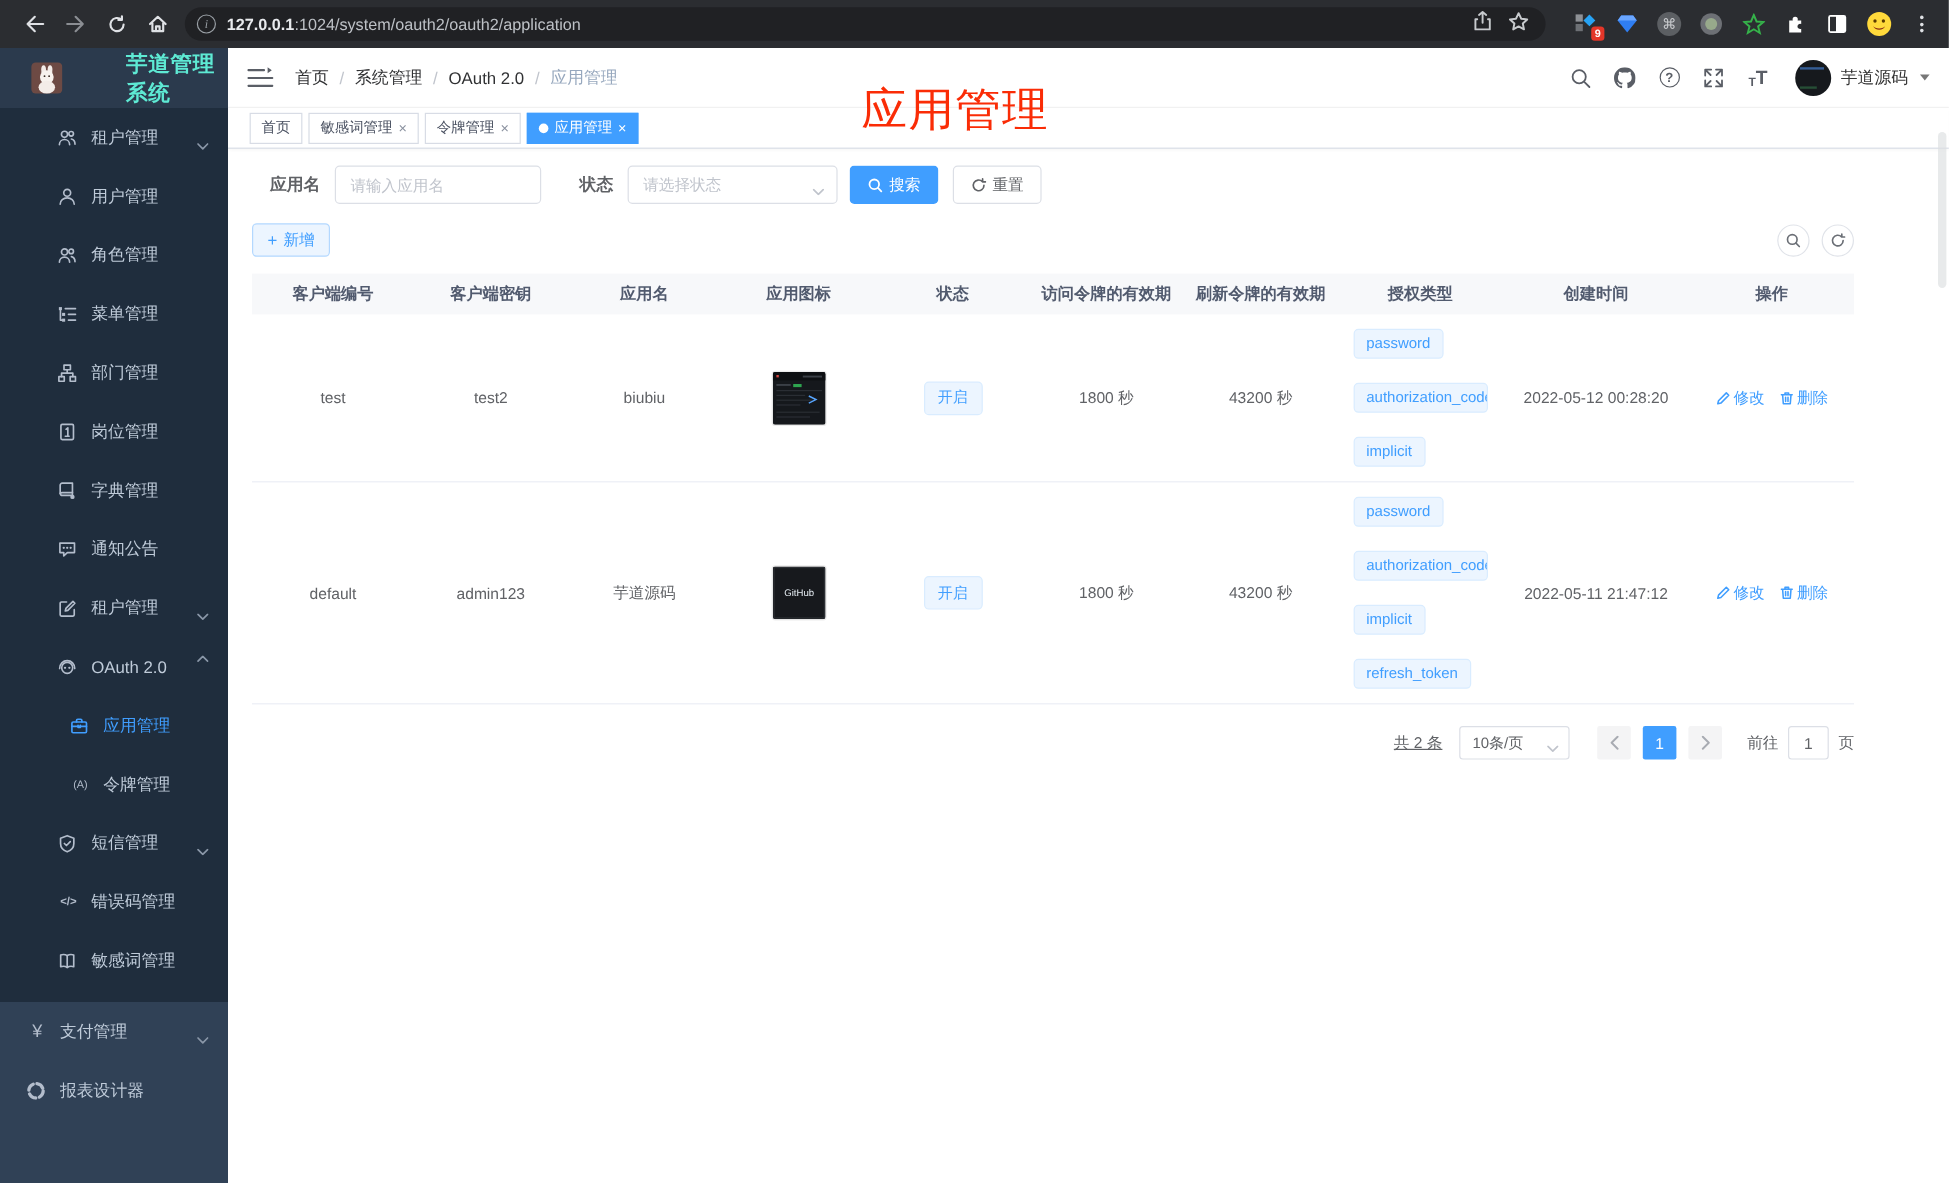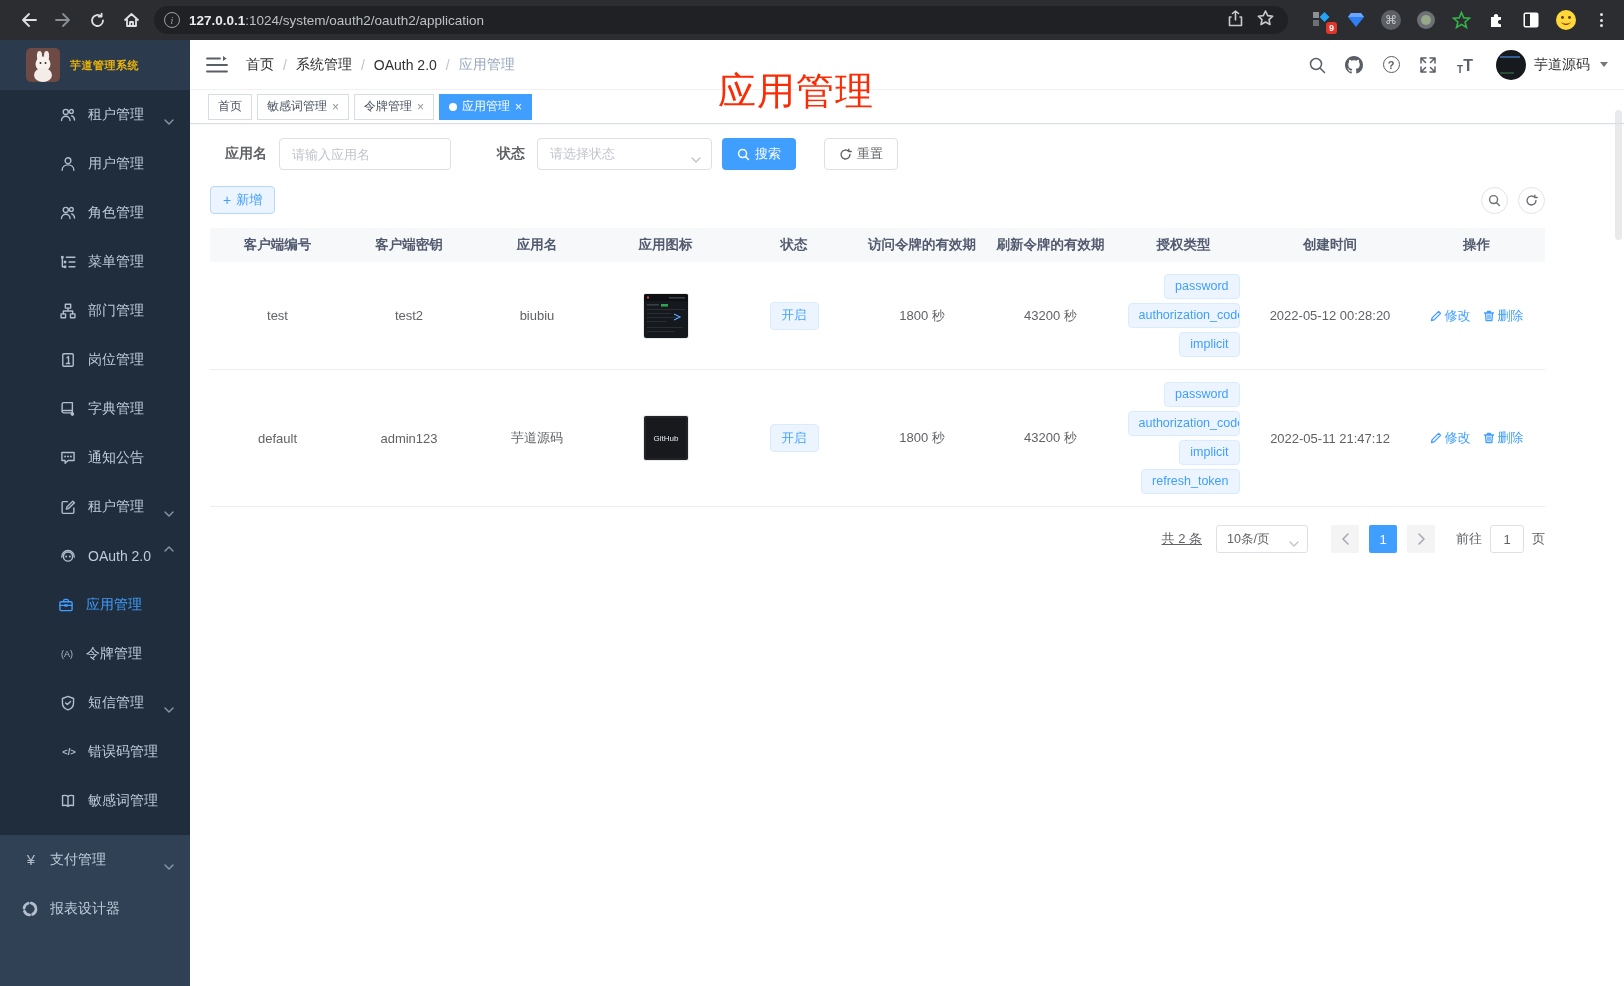--- a/index.html
+++ b/index.html
@@ -29,28 +29,28 @@
     display:flex; align-items:center; justify-content:center; }
   .dot3 { display:flex; flex-direction:column; gap:2.5px; padding:0 4px; }
   .dot3 i { width:3px; height:3px; border-radius:50%; background:#dfe1e5; }
 
   
   .sidebar { position:absolute; top:40px; left:0; bottom:0; width:190px; background:#304156; z-index:10; }
   .main { position:absolute; top:40px; left:190px; right:0; bottom:0; background:#fff; }
 
   
   .logo-row { height:50px; display:flex; align-items:center; padding:0 0 0 26px; gap:10px; background:#2b3a4d; cursor:pointer;}
-  .logo-title { color:#eab308; font-size:11px; font-weight:700; letter-spacing:.5px; }
+  .logo-title { color:#5eead4; font-size:18px; font-weight:700; letter-spacing:.5px;margin-left:43px; }
   .submenu-block { background:#1f2d3d; padding-bottom:10px; }
   .m-item { height:49px; display:flex; align-items:center; position:relative; cursor:pointer; color:#bfcbd9; font-size:14px; }
   .m-item .mi { width:16px; height:16px; margin-right:12px; flex:0 0 auto; }
   .m-item .mi svg { width:16px; height:16px; stroke:#b3bdcc; fill:none; stroke-width:1.3; stroke-linecap:round; stroke-linejoin:round; }
   .m-item .mi .fillme { fill:#b3bdcc; stroke:none; }
   .m-item .glyph { width:18px; margin-right:10px; text-align:center; color:#b3bdcc; flex:0 0 auto; }
-  .m-item.lv1 { padding-left:60px; }
+  .m-item.lv1 { padding-left:48px; }
   .m-item.lv2 { padding-left:58px; }
   .m-item.top { padding-left:22px; }
   .m-item.active { color:#409eff; }
   .m-item.active .mi svg { stroke:#409eff; }
   .chev { position:absolute; right:16px; width:10px; height:6px; }
   .chev svg { width:10px; height:6px; stroke:#8a97a8; fill:none; stroke-width:1.4; stroke-linecap:round; stroke-linejoin:round;}
   .chev.up { transform:rotate(180deg); }
 
   
   .navbar { height:50px; display:flex; align-items:center; padding:0 16px; border-bottom:1px solid #f1f1f1; position:relative; background:#fff;}
@@ -87,53 +87,53 @@
   
   .annotation { position:absolute; left:528px; top:26px; font-size:38px; color:#fa2c06; font-weight:500;
     z-index:40; letter-spacing:1px; pointer-events:none; }
 
   
   .content { padding:14px 0 0 20px; width:1355px; }
   .filter-row { display:flex; align-items:center; padding-left:15px; margin-bottom:16px; }
   .f-label { font-size:14px; font-weight:700; color:#606266; margin-right:12px; }
   .el-input { height:32px; border:1px solid #dcdfe6; border-radius:4px; font-size:13px; color:#606266; padding:0 12px;
     outline:none; background:#fff; }
-  .name-input { width:172px; margin-right:46px; }
+  .name-input { width:172px; margin-right:32px; }
   .el-input::placeholder { color:#c0c4cc; }
   .el-select { width:175px; height:32px; border:1px solid #dcdfe6; border-radius:4px; display:flex; align-items:center;
     padding:0 10px 0 12px; color:#c0c4cc; font-size:13px; cursor:pointer; background:#fff; }
   .el-select .sel-chev { margin-left:auto; }
   .sel-chev { width:10px; height:6px; display:inline-block; }
   .sel-chev svg { width:10px; height:6px; stroke:#c0c4cc; fill:none; stroke-width:1.4; stroke-linecap:round; stroke-linejoin:round; }
   .btn { height:32px; border-radius:4px; font-size:13px; display:inline-flex; align-items:center; justify-content:center;
     gap:5px; cursor:pointer; border:1px solid transparent; padding:0 14px; }
   .btn-primary { background:#409eff; color:#fff; margin-left:10px; }
   .btn-primary svg { width:13px; height:13px; stroke:#fff; fill:none; stroke-width:1.6; stroke-linecap:round; }
-  .btn-default { background:#fff; border-color:#dcdfe6; color:#606266; margin-left:28px; }
+  .btn-default { background:#fff; border-color:#dcdfe6; color:#606266; margin-left:12px; }
   .btn-default svg { width:13px; height:13px; stroke:#606266; fill:none; stroke-width:1.5; stroke-linecap:round; stroke-linejoin:round;}
   .toolbar-row { display:flex; align-items:center; margin-bottom:14px; }
   .btn-add { height:28px; padding:0 12px; background:#ecf5ff; border-color:#b3d8ff; color:#409eff; font-size:13px; }
   .btn-add .plus { font-size:14px; font-weight:400; }
   .tool-circles { margin-left:auto; display:flex; gap:10px; }
   .circle-btn { width:27px; height:27px; border-radius:50%; border:1px solid #e0e3e9; background:#fff; display:flex;
     align-items:center; justify-content:center; cursor:pointer; }
   .circle-btn svg { width:13px; height:13px; stroke:#6b6f76; fill:none; stroke-width:1.5; stroke-linecap:round; stroke-linejoin:round;}
 
   
   .table { width:1335px; font-size:13px; color:#606266; }
   .t-row { display:grid; grid-template-columns:135px 128px 128px 129px 128px 128px 129px 137px 156px 137px; }
   .t-head { background:#f7f8fa; }
   .t-head .t-cell { height:34px; font-weight:700; color:#515a6e; font-size:13.5px; }
   .t-cell { display:flex; align-items:center; justify-content:center; text-align:center; padding:4px 6px; min-width:0; }
   .t-body-row { border-bottom:1px solid #ebeef5; }
   .t-body-row .t-cell { padding:12px 6px; }
   .app-thumb { width:44px; height:44px; border-radius:2px; box-shadow:0 0 0 1px rgba(0,0,0,.08); }
   .status-tag { background:#ecf5ff; border:1px solid #d9ecff; color:#409eff; border-radius:4px; height:27px;
     padding:13px 11px; font-size:12.5px; display:inline-flex; align-items:center; }
-  .grants { display:flex; flex-direction:column; align-items:flex-end; gap:4px; }
+  .grants { display:flex; flex-direction:column; align-items:flex-start; gap:20px; }
   .g-tag { background:#ecf5ff; border:1px solid #d9ecff; color:#409eff; border-radius:4px; height:25px; line-height:23px;
     padding:0 10px; font-size:12.5px; max-width:112px; overflow:hidden; white-space:nowrap; }
   .op-cell { gap:12px; }
   .op-link { color:#409eff; cursor:pointer; display:inline-flex; align-items:center; gap:3px; font-size:13px; white-space:nowrap;}
   .op-link svg { width:12px; height:12px; stroke:#409eff; fill:none; stroke-width:1.3; stroke-linecap:round; stroke-linejoin:round;}
 
   
   .pagination { display:flex; align-items:center; justify-content:flex-end; margin-top:18px; font-size:13px; color:#606266; }
   .pg-total { margin-right:14px;text-decoration:underline; }
   .pg-size { width:92px; height:28px; border:1px solid #dcdfe6; border-radius:3px; display:flex; align-items:center;

